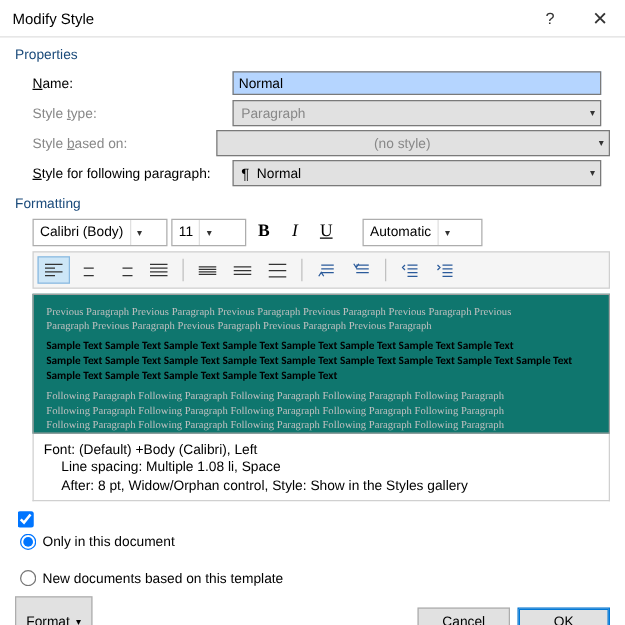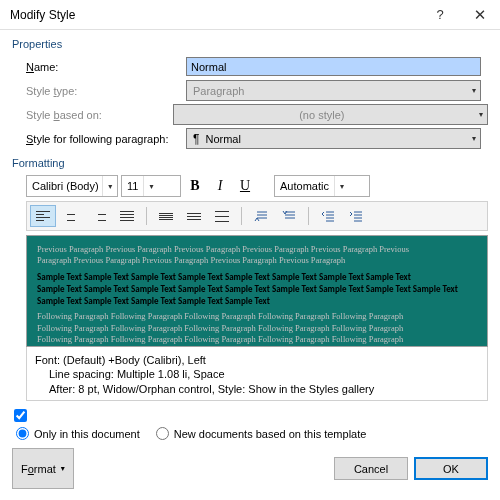--- a/index.html
+++ b/index.html
@@ -36,21 +36,21 @@
 .icon-lines { display:flex; flex-direction:column; gap:2px; width:14px; }
 .icon-lines div { height:1px; background:#333; }
 .preview-box { border:1px solid #a0a0a0; margin:0 0 0 14px; background:#0f766e; height:112px; padding:8px 10px; overflow:hidden; }
 .prev-line { font-family:"Times New Roman",serif; font-size:8.5px; color:#c0c0c0; white-space:nowrap; overflow:hidden; line-height:1.35; }
 .sample-line { font-family:Calibri,sans-serif; font-size:9px; color:#000; font-weight:bold; white-space:nowrap; overflow:hidden; line-height:1.35; }
 .fol-line { font-family:"Times New Roman",serif; font-size:8.5px; color:#c0c0c0; white-space:nowrap; overflow:hidden; line-height:1.35; }
 .desc-box { border-left:1px solid #d0d0d0; border-right:1px solid #d0d0d0; border-bottom:1px solid #d0d0d0; margin:0 0 0 14px; padding:6px 8px; font-size:11px; height:54px; }
 .desc-box div { line-height:1.3; }
 .opts { margin:8px 0 4px 2px; }
 .opts label { display:flex; align-items:center; font-size:11px; gap:5px; }
-.radio-row { display:flex; gap:16px; margin:5px 0 0 2px; }
+.radio-row { display:flex; gap:16px; margin:5px 0 0 2px;flex-direction:column; }
 .btn-row { display:flex; align-items:center; margin-top:8px; }
 .format-btn { height:41px; padding:0 8px; border:1px solid #adadad; background:#e1e1e1; display:flex; align-items:center; gap:5px; font-size:11px; }
 .format-btn .arrow { font-size:8px; }
 .spacer { flex:1; }
 .dlg-btn { width:74px; height:23px; border:1px solid #adadad; background:#e1e1e1; font-size:11px; margin-left:6px; text-align:center; display:flex; align-items:center; justify-content:center; }
 .dlg-btn.ok { border:1px solid #0078d7; box-shadow: inset 0 0 0 1px #0078d7; }
 input[type=checkbox],input[type=radio]{ margin:0; }
 svg { display:block; }
 </style>
 </head>
@@ -94,21 +94,21 @@
           <span class="pilcrow">¶</span>
           <span>Normal</span>
         </span>
       <span class="arrow">▾</span>
     </div>
   </div>
 
   <div class="section-label" style="margin-top:8px">Formatting</div>
 
   <div class="fmt-toolbar">
-    <div class="fmt-combo" style="width:92px">
+    <div class="fmt-combo" style="width:108px">
         <span class="txt">Calibri (Body)</span>
         <span class="dd">▾</span>
       </div>
     <div class="fmt-combo" style="width:60px">
         <span class="txt">11</span>
         <span class="dd">▾</span>
       </div>
     <div class="fmt-btn b">B</div>
     <div class="fmt-btn i">I</div>
     <div class="fmt-btn un">U</div>

